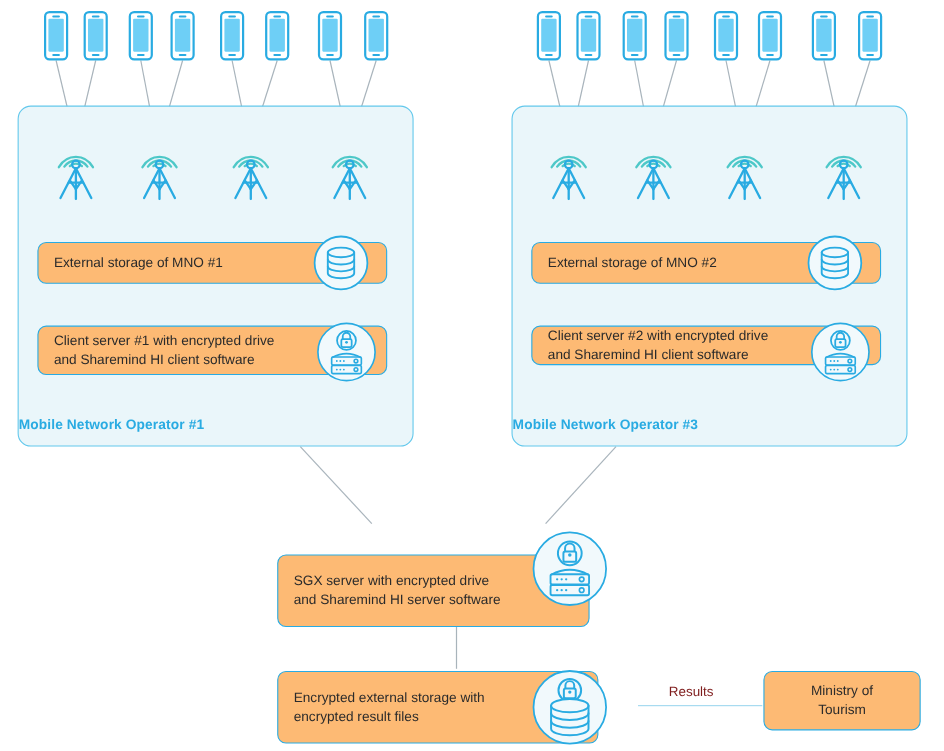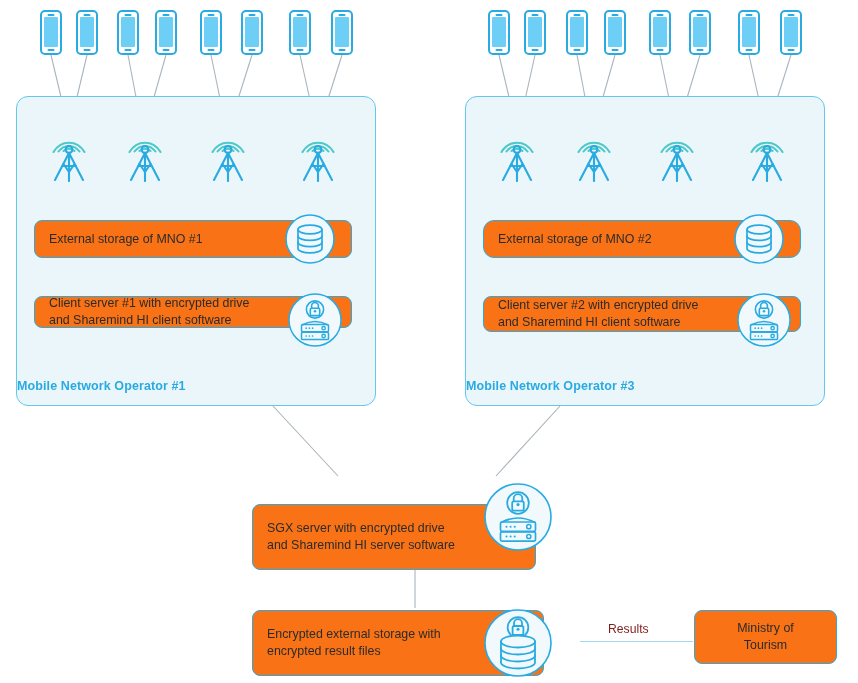--- a/index.html
+++ b/index.html
@@ -91,21 +91,21 @@
   .tower {
     position: absolute;
     width: 56px;
     height: 62px;
     z-index: 4;
   }
   
   .nodebox {
     position: absolute;
     box-sizing: border-box;
-    background: #f97316;
+    background: #fdba74;
     border: 1.5px solid #29abe2;
     border-radius: 8px;
     display: flex;
     align-items: center;
     z-index: 4;
   }
   .nodebox .label {
     font-size: 12.4px;
     line-height: 17px;
     color: #2b2b2b;
@@ -429,21 +429,21 @@
       <circle cx="26" cy="26" r="24" fill="#f1f9fc" stroke="#29abe2" stroke-width="1.6"></circle>
       <g fill="none" stroke="#29abe2" stroke-width="1.7" stroke-linecap="round">
         <ellipse cx="26" cy="16.5" rx="12" ry="4.4"></ellipse>
         <path d="M14 16.5 v19 a12 4.4 0 0 0 24 0 v-19"></path>
         <path d="M14 23 a12 4.4 0 0 0 24 0"></path>
         <path d="M14 29.3 a12 4.4 0 0 0 24 0"></path>
       </g>
     </svg>
   </div>
 
-  <div class="nodebox" style="left:34px; top:296px; width:318px; height:32px;">
+  <div class="nodebox" style="left:34px; top:296px; width:318px; height:45px;">
     <span class="label">Client server #1 with encrypted drive
 and Sharemind HI client software</span>
   </div>
   <div class="badge" style="left:287px; top:292px;">
     <svg viewBox="0 0 56 56" width="56" height="56">
       <circle cx="28" cy="28" r="26" fill="#f1f9fc" stroke="#29abe2" stroke-width="1.5"></circle>
       <g fill="none" stroke="#29abe2" stroke-width="1.6" stroke-linejoin="round">
         <circle cx="28" cy="17.5" r="8.6"></circle>
         <path d="M24.6 16.2 v-2.3 a3.4 3.4 0 0 1 6.8 0 v2.3"></path>
         <rect x="23.3" y="16.2" width="9.4" height="7.4" rx="1.4"></rect>
@@ -460,21 +460,21 @@
           <circle cx="25.6" cy="36.2" r="0.85"></circle>
         <circle cx="19.2" cy="44" r="0.85"></circle>
           <circle cx="22.4" cy="44" r="0.85"></circle>
           <circle cx="25.6" cy="44" r="0.85"></circle>
       </g>
       <circle cx="36.6" cy="36.2" r="1.7" fill="none" stroke="#29abe2" stroke-width="1.4"></circle>
       <circle cx="36.6" cy="44" r="1.7" fill="none" stroke="#29abe2" stroke-width="1.4"></circle>
     </svg>
   </div>
 
-  <div class="nodebox" style="left:483px; top:220px; width:318px; height:38px;border-radius:11px;">
+  <div class="nodebox" style="left:483px; top:220px; width:318px; height:38px;">
     <span class="label">External storage of MNO #2</span>
   </div>
   <div class="badge" style="left:733px; top:213px;">
     <svg viewBox="0 0 52 52" width="52" height="52">
       <circle cx="26" cy="26" r="24" fill="#f1f9fc" stroke="#29abe2" stroke-width="1.6"></circle>
       <g fill="none" stroke="#29abe2" stroke-width="1.7" stroke-linecap="round">
         <ellipse cx="26" cy="16.5" rx="12" ry="4.4"></ellipse>
         <path d="M14 16.5 v19 a12 4.4 0 0 0 24 0 v-19"></path>
         <path d="M14 23 a12 4.4 0 0 0 24 0"></path>
         <path d="M14 29.3 a12 4.4 0 0 0 24 0"></path>

